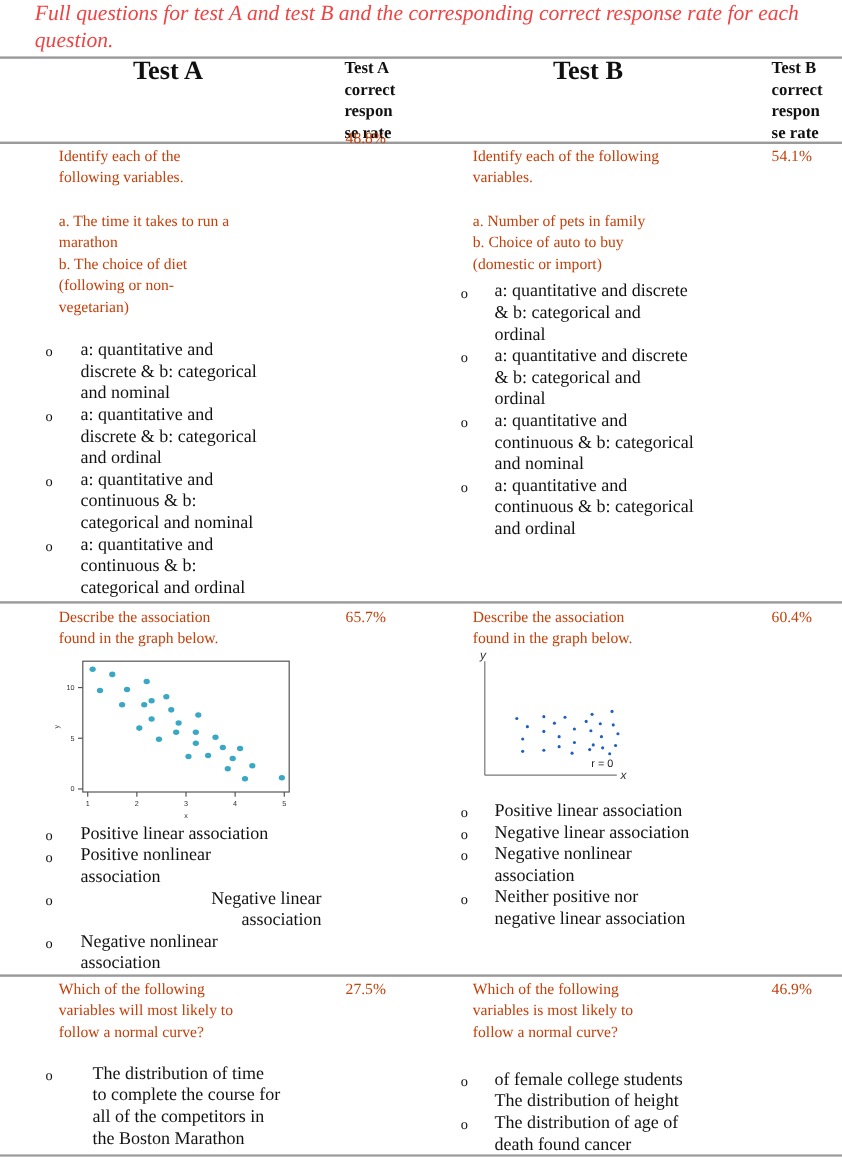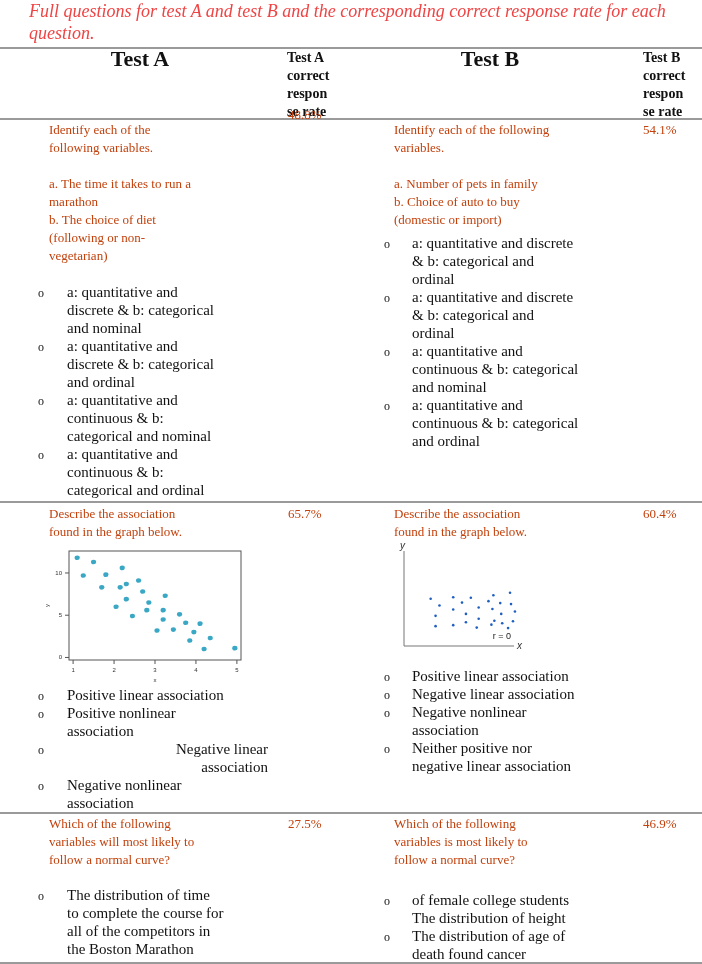--- a/index.html
+++ b/index.html
@@ -287,21 +287,21 @@
 <div class="cell" style="left:643px; top:505px;">60.4%</div>
 
 <div class="cell" style="left:49px; top:815px; width:220px;">
   <div>Which of the following</div>
   <div>variables will most likely to</div>
   <div>follow a normal curve?</div>
 </div>
 <div class="opts" style="left:38px; top:886px; width:230px;">
   <div class="row">
     <span class="b">o</span>
-    <div style="margin-left:29px;">
+    <div style="margin-left:39px;">
         <div>The distribution of time</div>
         <div>to complete the course for</div>
         <div>all of the competitors in</div>
         <div>the Boston Marathon</div>
       </div>
   </div>
 </div>
 <div class="cell" style="left:288px; top:815px;">27.5%</div>
 
 <div class="cell" style="left:394px; top:815px; width:220px;">

